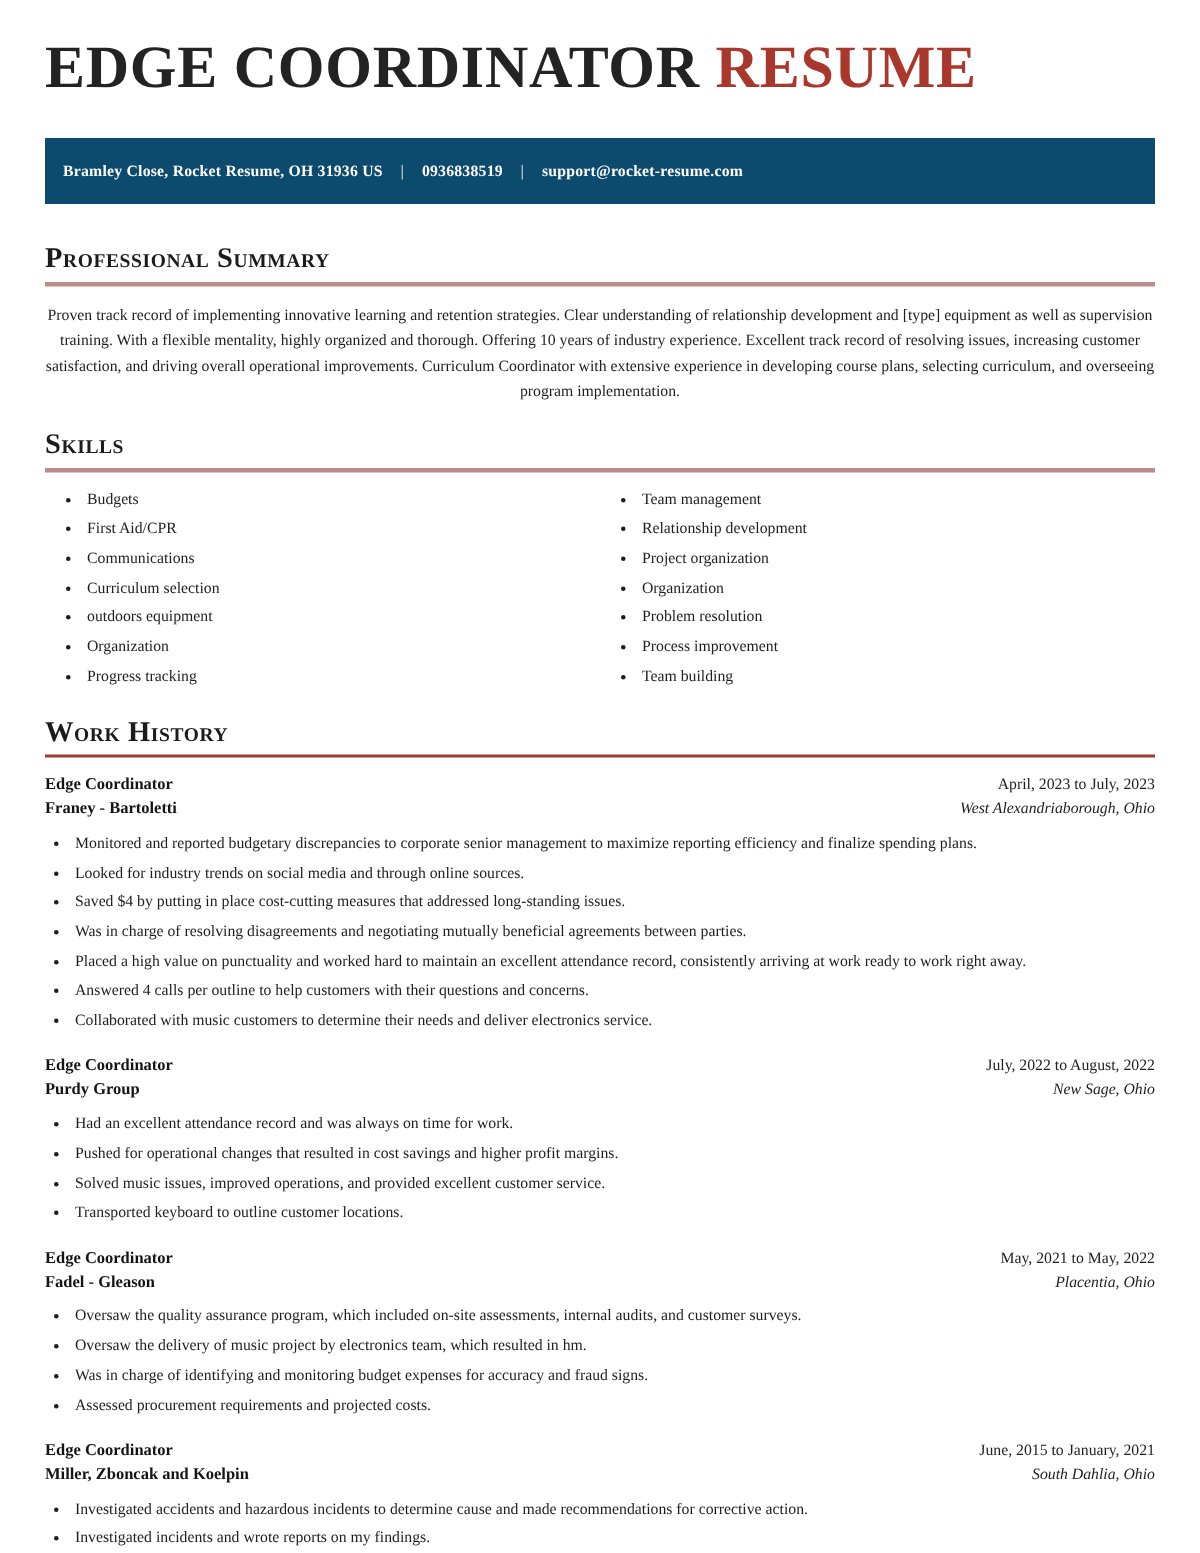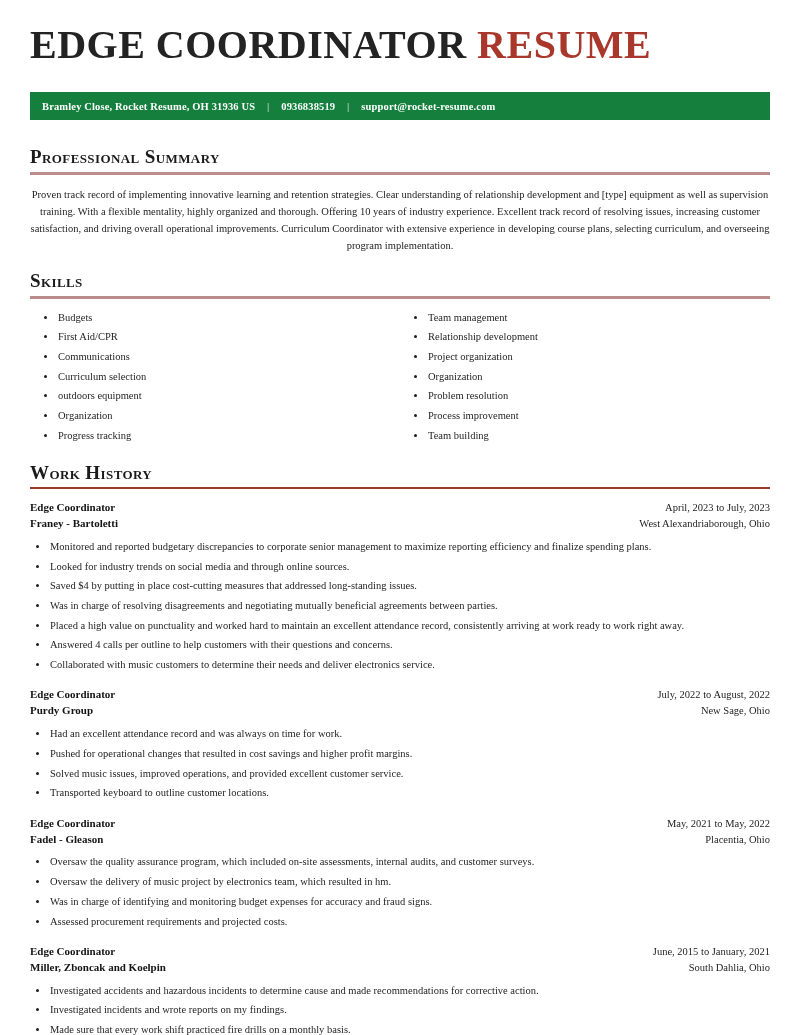--- a/index.html
+++ b/index.html
@@ -31,23 +31,23 @@
     letter-spacing: 0.5px;
     line-height: 1.05;
     white-space: nowrap;
     margin: 0 0 26px 0;
     font-family: "Liberation Serif", "DejaVu Serif", serif;
   }
   .doc-title .t-dark  { color: #232323; }
   .doc-title .t-accent { color: #a9372b; }
 
   .contact-bar {
-    background: #15803d;
+    background: #0c4a6e;
     color: #ffffff;
-    height: 28px;
+    height: 44px;
     display: flex;
     align-items: center;
     padding: 0 12px;
     margin: 0 0 26px 0;
   }
   .contact-bar .line {
     font-size: 10.5px;
     font-weight: bold;
     letter-spacing: 0.15px;
     white-space: nowrap;
@@ -141,20 +141,21 @@
   }
   .job-dates {
     font-size: 10.5px;
     font-weight: normal;
     color: #1e1e1e;
     text-align: right;
     white-space: nowrap;
   }
   .job-location {
     font-size: 10.5px;
+    font-style: italic;
     color: #1e1e1e;
     text-align: left;
     white-space: nowrap;
   }
 
   .job ul.bullets { margin-top: 7px; }
   .job ul.bullets li { margin-bottom: 4.5px; }
 
   .work-section { margin-bottom: 8px; }
 </style>

